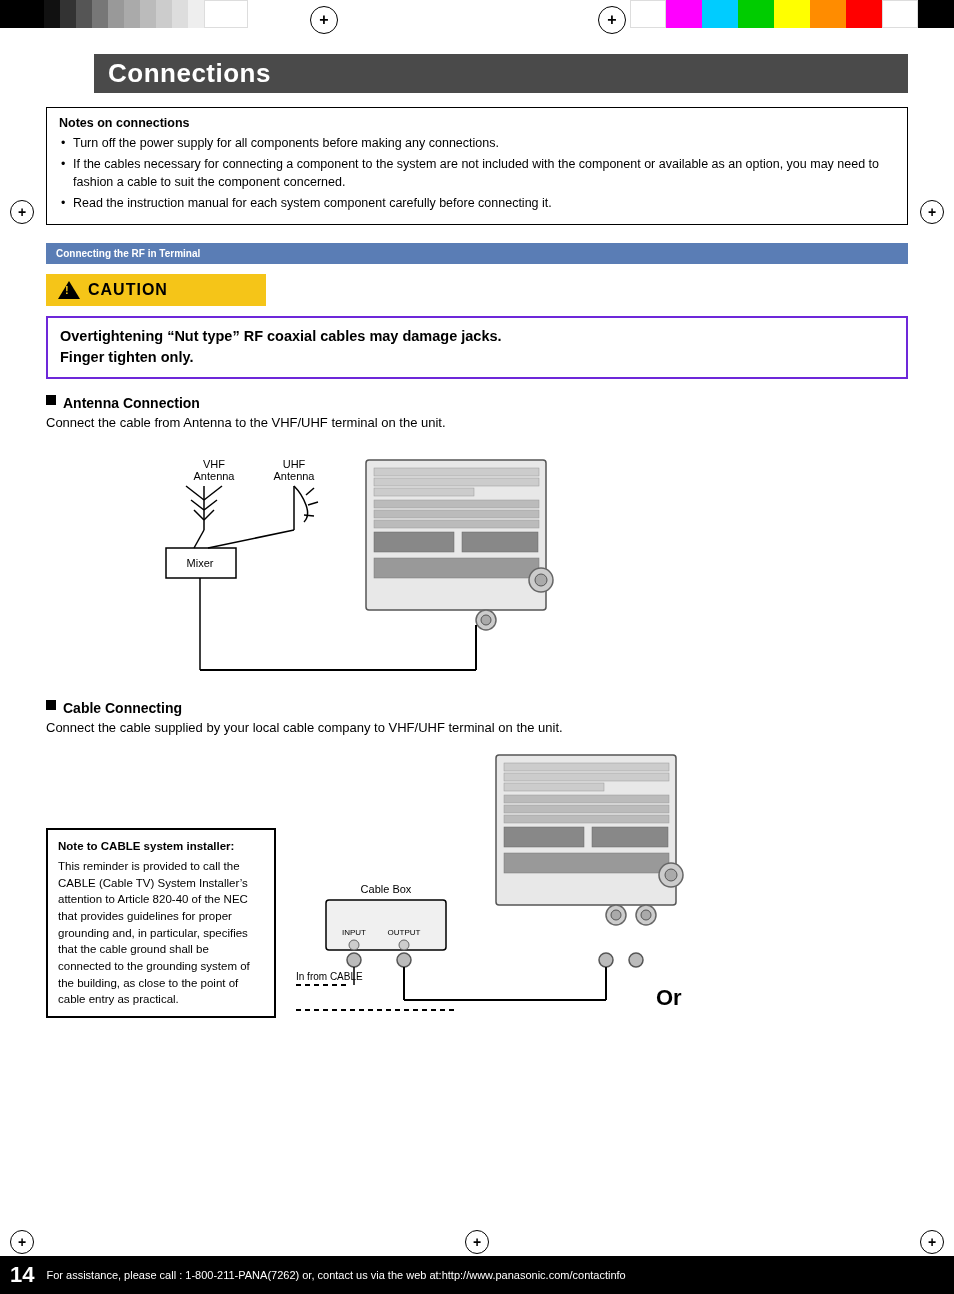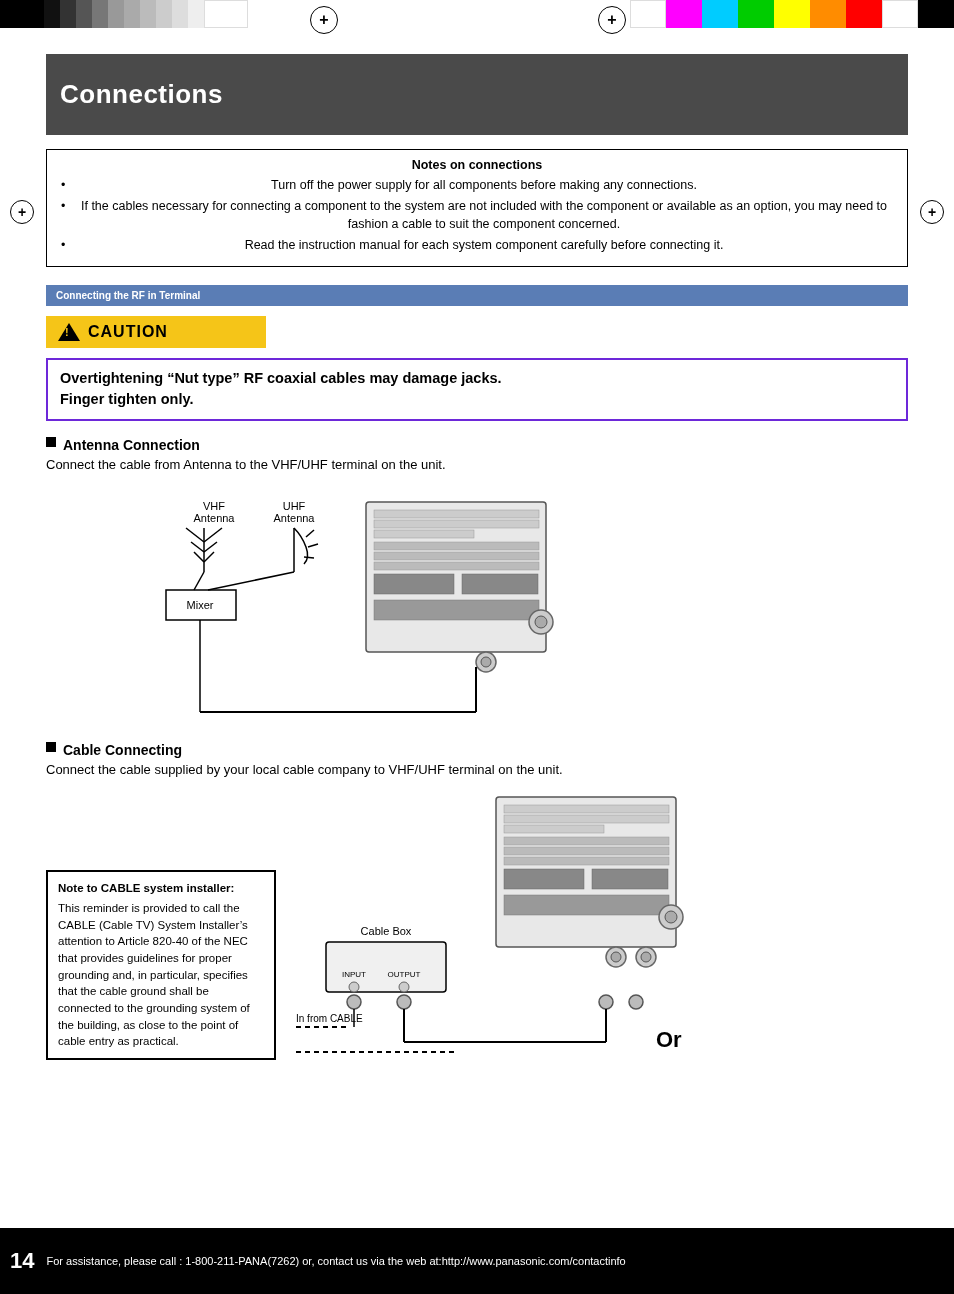--- a/index.html
+++ b/index.html
@@ -18,32 +18,32 @@
       margin: 36px 46px 36px 46px;
       padding-top: 10px;
     }
 
     
     .page-title {
       background: #4a4a4a;
       color: #fff;
       font-size: 26px;
       font-weight: bold;
-      padding: 25px 14px;
+      padding: 4px 14px;
       margin-bottom: 14px;
       letter-spacing: 0.5px;
+      margin-left: 48px;
     }
 
     
     .notes-box {
       border: 1.5px solid #000;
       padding: 8px 12px;
       margin-bottom: 18px;
       font-size: 12.5px;
-      text-align: center;
     }
     .notes-box .notes-title {
       font-weight: bold;
       margin-bottom: 4px;
     }
     .notes-box ul {
       list-style: none;
       padding-left: 0;
     }
     .notes-box ul li {
@@ -174,21 +174,21 @@
     
     .footer {
       position: absolute;
       bottom: 0;
       left: 0;
       right: 0;
       background: #000;
       color: #fff;
       display: flex;
       align-items: center;
-      padding: 20px 10px;
+      padding: 6px 10px;
       font-size: 11px;
     }
     .footer-page-num {
       font-size: 22px;
       font-weight: bold;
       margin-right: 12px;
     }
 
     
     .top-color-swatches {

